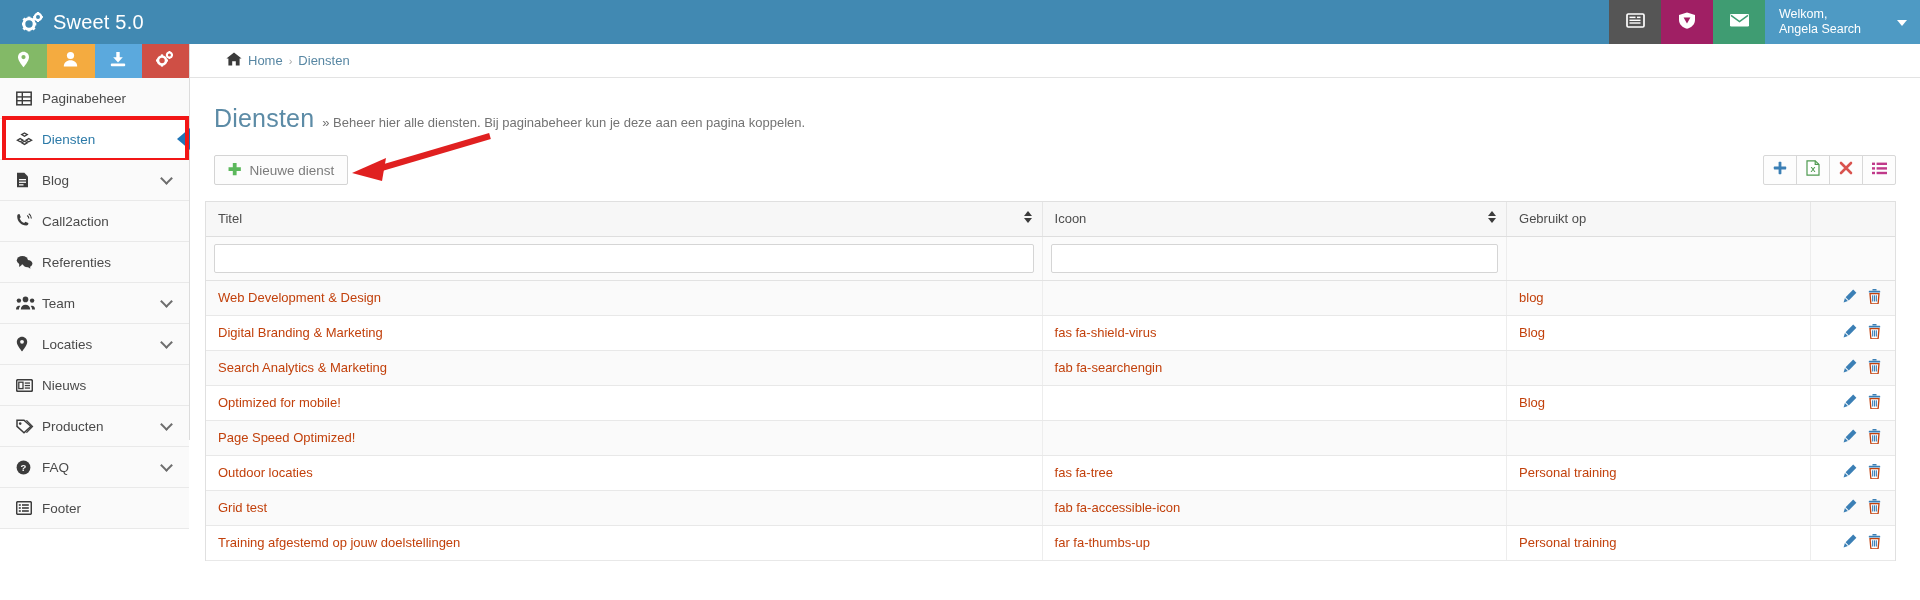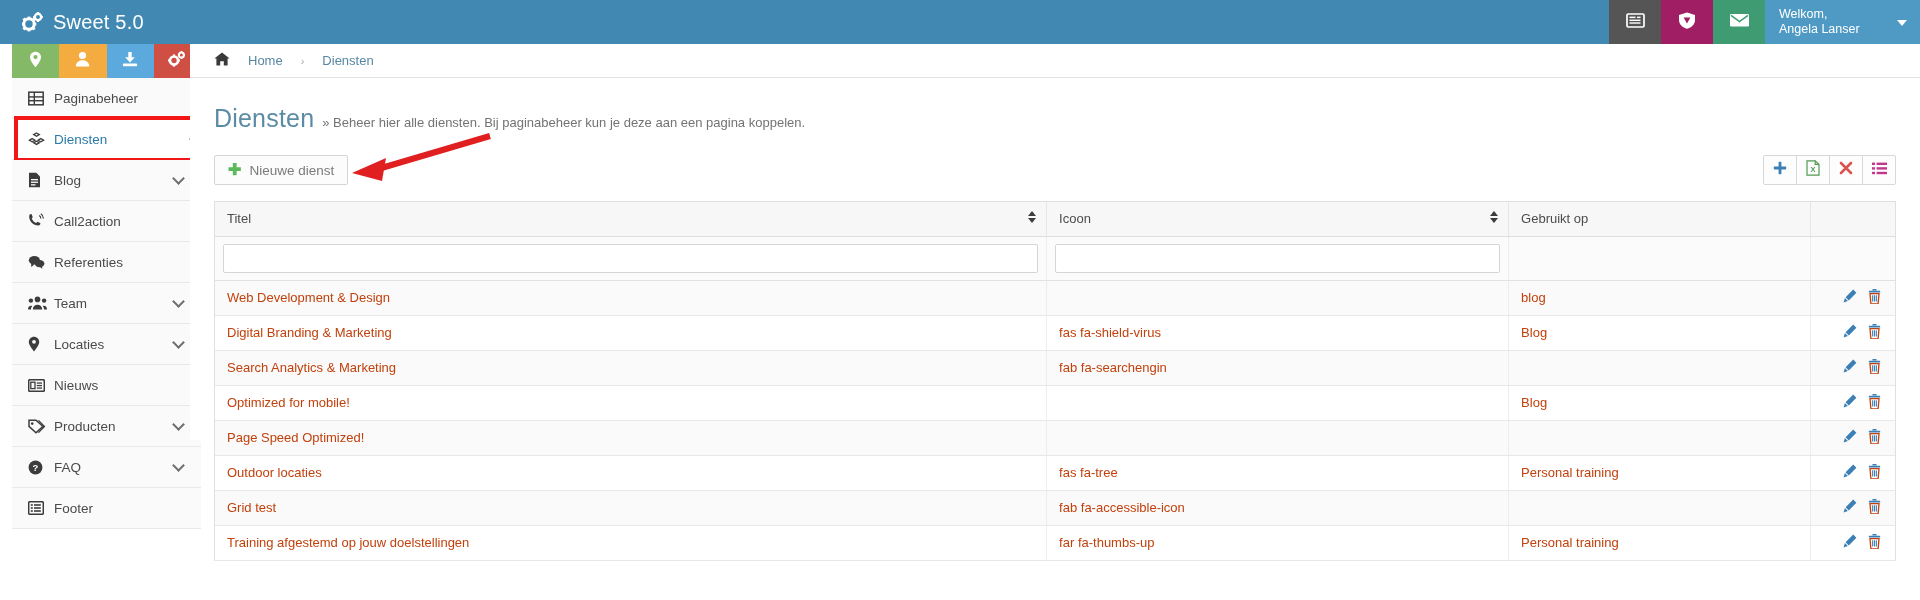--- a/index.html
+++ b/index.html
@@ -35,21 +35,21 @@
     color: #fff; font-size: 12.5px; line-height: 15px; cursor: pointer;
   }
   .user-box .caret {
     position: absolute; right: 13px; top: 50%; margin-top: -2px;
     width: 0; height: 0; border-left: 5px solid transparent;
     border-right: 5px solid transparent; border-top: 6px solid #fff;
   }
 
   
   .sidebar {
-    position: absolute; top: 44px; left: 12px; width: 190px; bottom: 0;
+    position: absolute; top: 44px; left: 0; width: 190px; bottom: 0;
     background: #fafafa; border-right: 1px solid #dcdcdc;
   }
   .quick-tiles { display: flex; height: 34px; }
   .qtile { flex: 1; display: flex; align-items: center; justify-content: center; cursor: pointer; }
   .qtile.g { background: #83b967; }
   .qtile.o { background: #f4ab40; }
   .qtile.b { background: #5ba9dd; }
   .qtile.r { background: #cf4f45; }
   .qtile svg { fill: #fff; }
 
@@ -78,22 +78,22 @@
     border-bottom: 11px solid transparent; border-right: 13px solid #2176b8;
   }
   .redbox {
     position: absolute; left: 2px; right: 0px; top: -3px; bottom: -3px;
     border: 4px solid #f21616; pointer-events: none;
   }
 
   
   .main { position: absolute; top: 44px; left: 190px; right: 0; bottom: 0; background: #fff; }
   .breadcrumb {
-    height: 34px; display: flex; align-items: center; gap: 18px;
-    padding-left: 24px; border-bottom: 1px solid #e3e3e3; background: #fff;
+    height: 34px; display: flex; align-items: center; gap: 6px;
+    padding-left: 36px; border-bottom: 1px solid #e3e3e3; background: #fff;
     font-size: 13px; color: #5a7a8c;
   }
   .breadcrumb .home-icon svg { fill: #3a3a3a; }
   .breadcrumb .sep { color: #a9a9a9; font-size: 11px; }
   .breadcrumb a { color: #5887a3; text-decoration: none; cursor: pointer; }
 
   .page-head { padding: 26px 24px 0 24px; display: flex; align-items: baseline; gap: 8px; }
   .page-title { font-size: 25px; font-weight: 400; color: #5c8ba6; letter-spacing: .2px; }
   .page-sub { font-size: 13px; color: #737373; }
 
@@ -115,21 +115,21 @@
     background: #fdfdfd; display: flex; align-items: center; justify-content: center;
     cursor: pointer;
   }
   .tool-btn:first-child { border-radius: 2px 0 0 2px; margin-left: 0; }
   .tool-btn:last-child { border-radius: 0 2px 2px 0; }
 
   
   .anno-arrow { position: absolute; left: 128px; top: -22px; pointer-events: none; }
 
   
-  .table-wrap { margin: 16px 24px 0 24px; border: 1px solid #e0e0e0; border-bottom: none; }
+  .table-wrap { margin: 16px 24px 0 15px; border: 1px solid #e0e0e0; border-bottom: none; }
   table { width: 100%; border-collapse: collapse; table-layout: fixed; }
   thead th {
     background: #f7f7f7; border-bottom: 1px solid #dedede;
     border-right: 1px solid #e6e6e6;
     height: 34px; text-align: left; padding: 0 12px;
     font-size: 13px; font-weight: 400; color: #4d4d4d; position: relative;
     cursor: pointer;
   }
   thead th:last-child { border-right: none; }
   .sort-ind {
@@ -232,21 +232,21 @@
         <svg width="21" height="16" viewBox="0 0 21 16">
           <rect x="1" y="2" width="19" height="12.5" rx="1.3" fill="#fff"></rect>
           <path d="M2 3.4 L10.5 9.6 L19 3.4" fill="none" stroke="#3f9c72" stroke-width="1.6"></path>
         </svg>
       </span>
     </div>
 
     <div class="user-box">
       <div>
         <div>Welkom,</div>
-        <div>Angela Lanser</div>
+        <div>Angela Search</div>
       </div>
       <span class="caret"></span>
     </div>
   </div>
 
   <div class="sidebar">
     <div class="quick-tiles">
       <div class="qtile g">
         <span>
           <svg width="13" height="17" viewBox="0 0 13 17">

